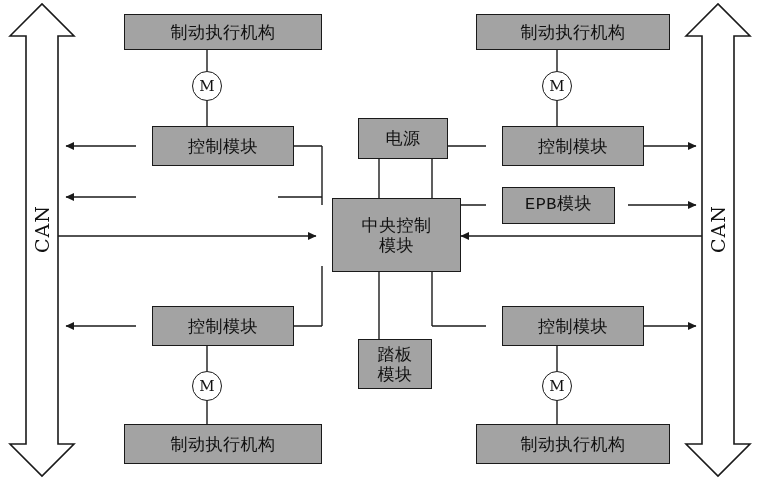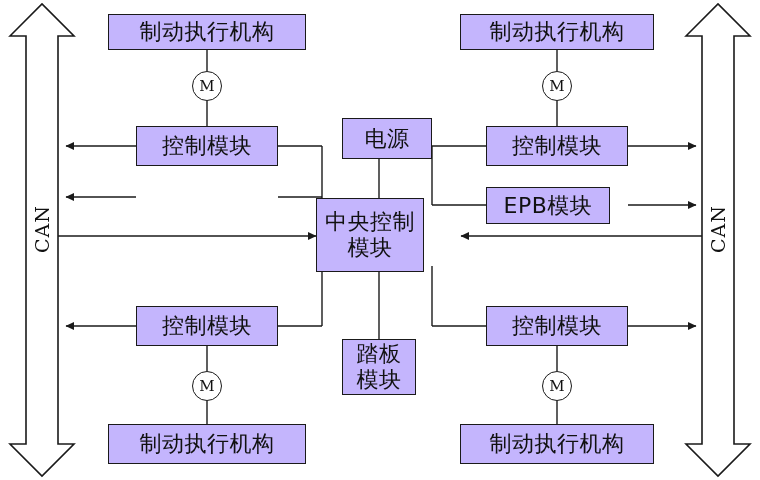--- a/index.html
+++ b/index.html
@@ -19,30 +19,31 @@
     position: absolute;
     left: 0;
     top: 0;
     width: 760px;
     height: 480px;
   }
   .box {
     position: absolute;
     box-sizing: border-box;
     border: 1.4px solid #1a1a1a;
-    background: #c4b5fd;
+    background: #a3a3a3;
     display: flex;
     align-items: center;
     justify-content: center;
     text-align: center;
     color: #111111;
-    font-size: 22px;
+    font-size: 17px;
     line-height: 1.18;
     white-space: pre-line;
     letter-spacing: 0.5px;
+    margin-left: 16px;
   }
   .motor {
     position: absolute;
     box-sizing: border-box;
     width: 30px;
     height: 30px;
     border: 1.4px solid #1a1a1a;
     border-radius: 50%;
     background: #ffffff;
     display: flex;
@@ -145,26 +146,26 @@
   <div class="can-label right" style="left:698px; top:222px; width:40px; text-align:center;">CAN</div>
 
   <div class="box" style="left:108px; top:14px; width:198px; height:36px;">制动执行机构</div>
   <div class="motor" style="left:192px; top:71px;">M</div>
   <div class="box" style="left:136px; top:126px; width:142px; height:40px;">控制模块</div>
   <div class="box" style="left:136px; top:306px; width:142px; height:40px;">控制模块</div>
   <div class="motor" style="left:192px; top:371px;">M</div>
   <div class="box" style="left:108px; top:424px; width:198px; height:40px;">制动执行机构</div>
 
   <div class="box" style="left:342px; top:118px; width:90px; height:41px;">电源</div>
-  <div class="box" style="left:316px; top:198px; width:108px; height:74px;">中央控制
+  <div class="box" style="left:316px; top:198px; width:129px; height:74px;">中央控制
 模块</div>
-  <div class="box" style="left:342px; top:339px; width:74px; height:56px;">踏板
+  <div class="box" style="left:342px; top:339px; width:74px; height:50px;">踏板
 模块</div>
 
   <div class="box" style="left:460px; top:14px; width:194px; height:36px;">制动执行机构</div>
   <div class="motor" style="left:542px; top:71px;">M</div>
   <div class="box" style="left:486px; top:126px; width:142px; height:40px;">控制模块</div>
-  <div class="box" style="left:486px; top:187px; width:124px; height:37px;">EPB模块</div>
+  <div class="box" style="left:486px; top:187px; width:113px; height:37px;font-family:Liberation Mono, monospace;">EPB模块</div>
   <div class="box" style="left:486px; top:306px; width:142px; height:40px;">控制模块</div>
   <div class="motor" style="left:542px; top:371px;">M</div>
   <div class="box" style="left:460px; top:424px; width:194px; height:40px;">制动执行机构</div>
 
 </div>
 
 </body></html>

